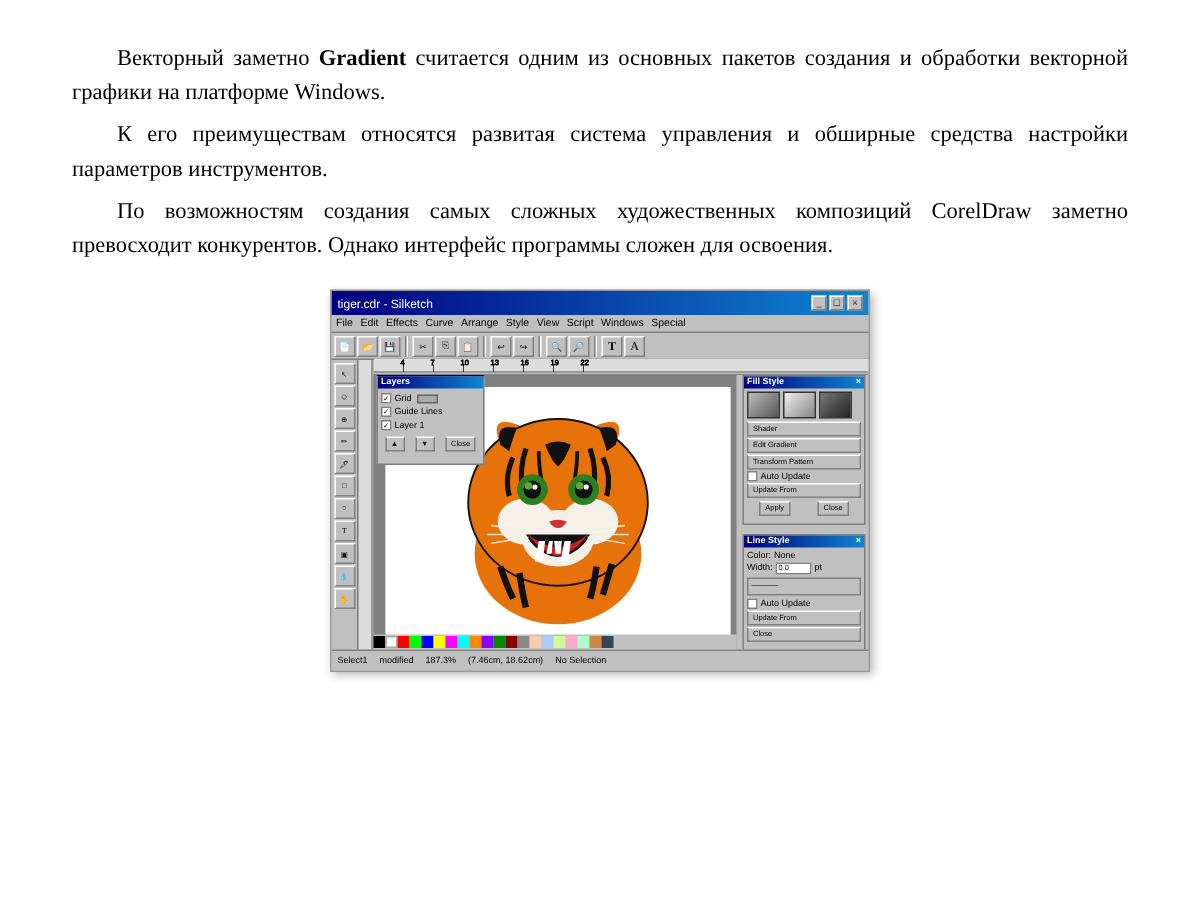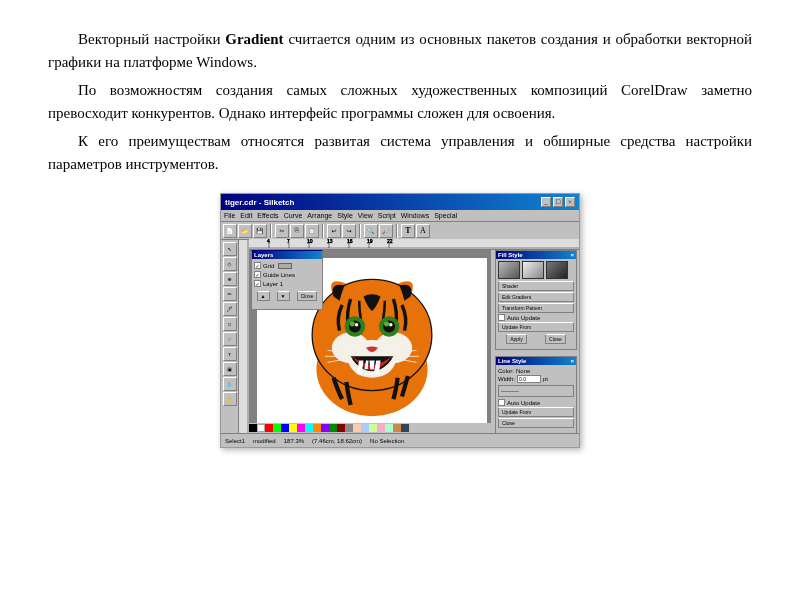--- a/index.html
+++ b/index.html
@@ -62,21 +62,21 @@
       display: flex;
       align-items: center;
       padding: 0 4px;
       justify-content: space-between;
     }
 
     .title-bar-text {
       color: white;
       font-family: Arial, sans-serif;
       font-size: 8px;
-      font-weight: bold;
+      font-weight: normal;
     }
 
     .title-bar-buttons {
       display: flex;
       gap: 2px;
     }
 
     .tb-btn {
       width: 10px;
       height: 10px;
@@ -352,27 +352,27 @@
       height: 8px;
     }
   </style>
 </head>
 <body>
 
 <div class="page">
 
   <div class="text-block">
     <p>
-      <span class="indent"></span><span>Векторный настройки </span><strong>Gradient</strong><span> считается одним из основных пакетов создания и обработки векторной графики на платформе Windows.</span>
+      <span class="indent"></span><span>Векторный заметно </span><strong>Gradient</strong><span> считается одним из основных пакетов создания и обработки векторной графики на платформе Windows.</span>
+    </p>
+    <p>
+      <span class="indent"></span><span>К его преимуществам относятся развитая система управления и обширные средства настройки параметров инструментов.</span>
     </p>
     <p>
       <span class="indent"></span><span>По возможностям создания самых сложных художественных композиций CorelDraw заметно превосходит конкурентов. Однако интерфейс программы сложен для освоения.</span>
-    </p>
-    <p>
-      <span class="indent"></span><span>К его преимуществам относятся развитая система управления и обширные средства настройки параметров инструментов.</span>
     </p>
   </div>
 
   <div class="screenshot-container">
     <div class="screenshot-box">
 
       <div class="title-bar">
         <span class="title-bar-text">tiger.cdr - Silketch</span>
         <div class="title-bar-buttons">
           <div class="tb-btn">_</div>

